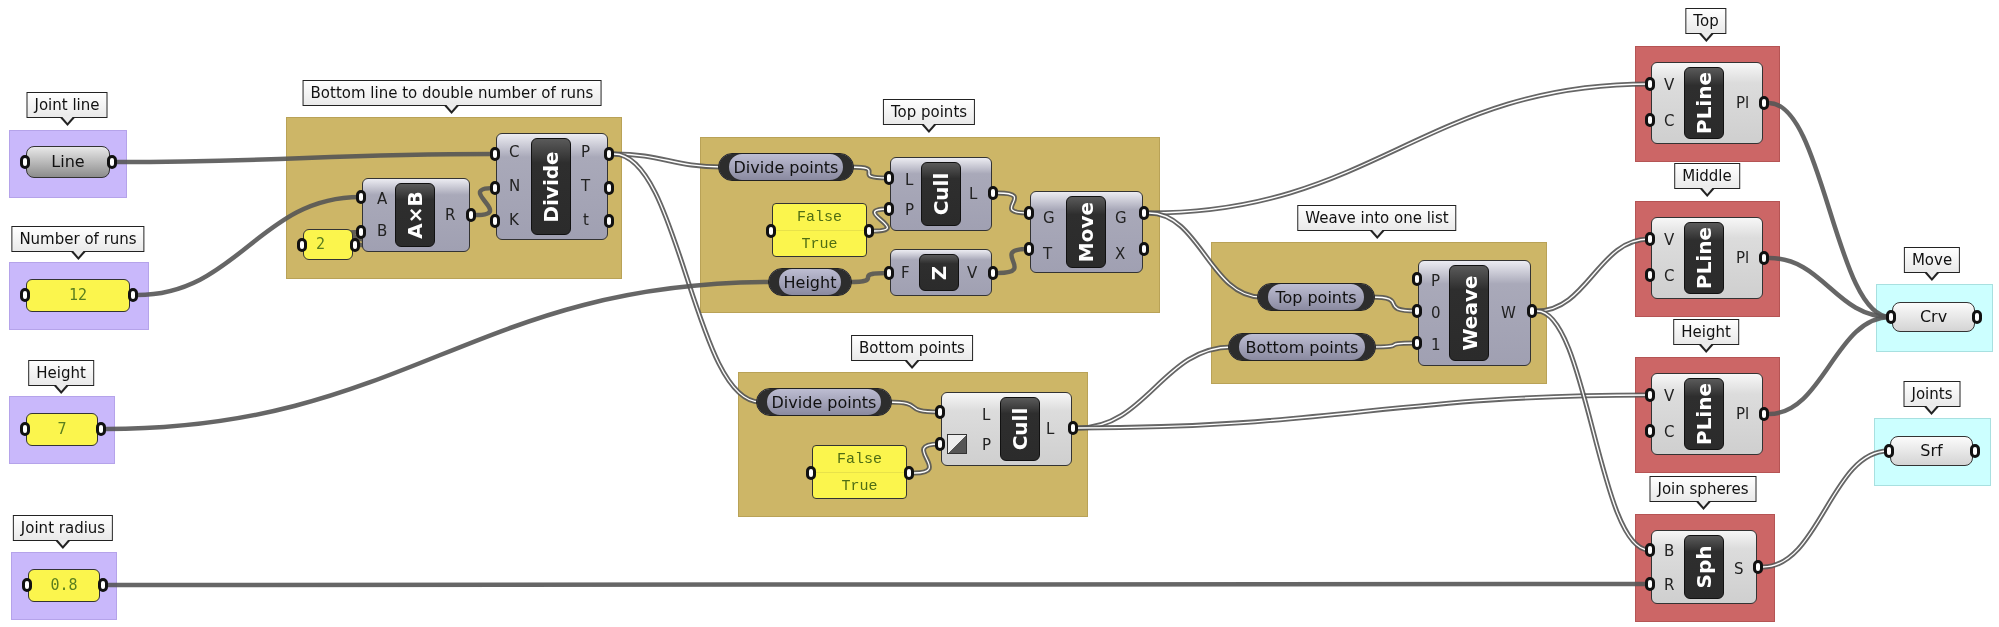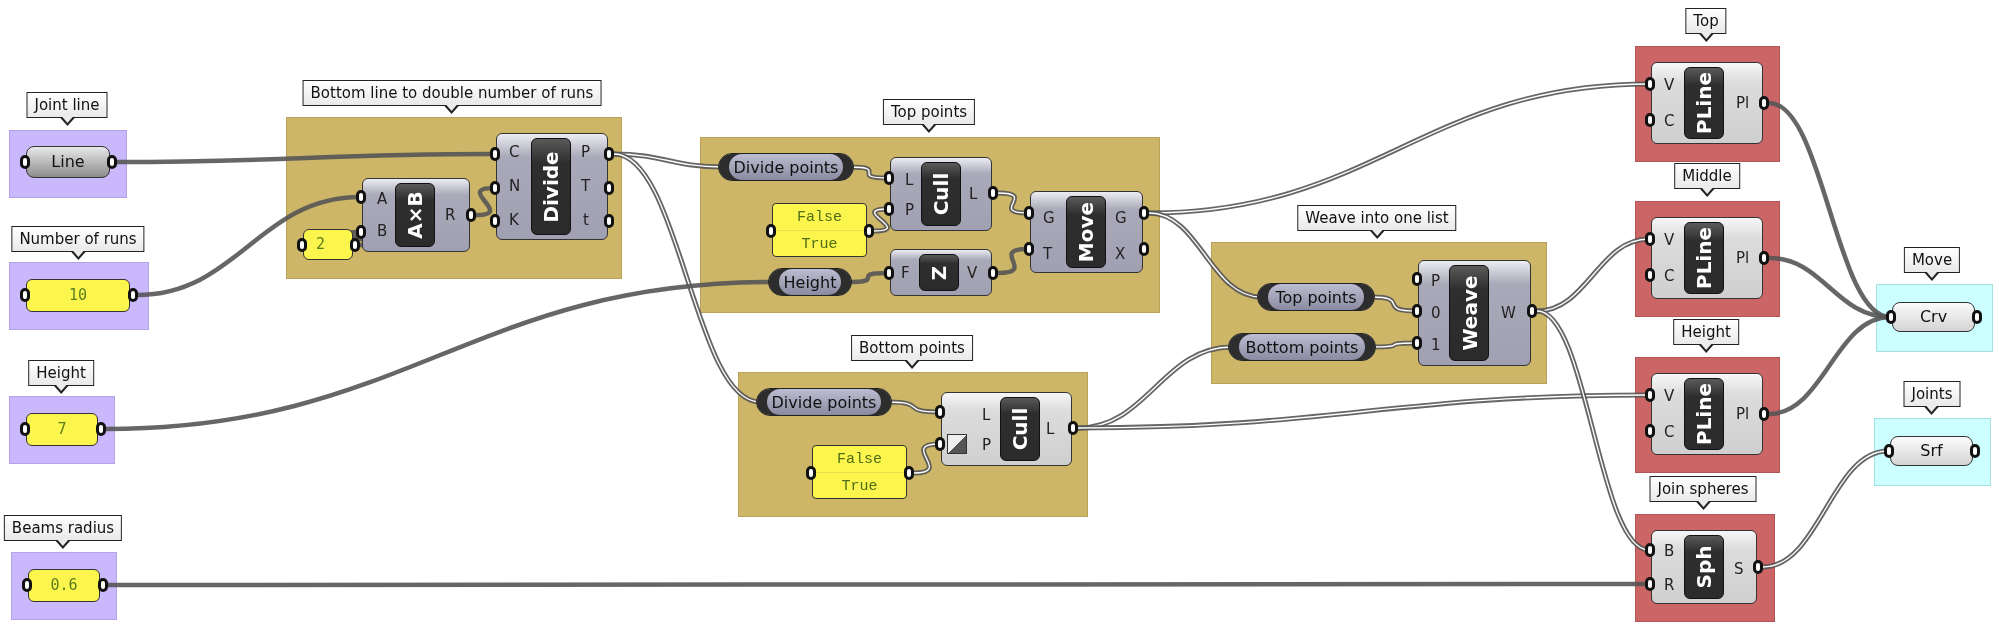--- a/index.html
+++ b/index.html
@@ -58,21 +58,21 @@
 <div class="group g-red" style="left:1635px;top:46px;width:143px;height:114px;"></div>
 <div class="group g-red" style="left:1635px;top:201px;width:143px;height:114px;"></div>
 <div class="group g-red" style="left:1635px;top:357px;width:143px;height:114px;"></div>
 <div class="group g-red" style="left:1635px;top:514px;width:138px;height:106px;"></div>
 <div class="group g-cyan" style="left:1876px;top:284px;width:115px;height:66px;"></div>
 <div class="group g-cyan" style="left:1874px;top:418px;width:115px;height:66px;"></div>
 
 <div class="callout" style="left:67px;top:92px;">Joint line</div>
 <div class="callout" style="left:78px;top:226px;">Number of runs</div>
 <div class="callout" style="left:61px;top:360px;">Height</div>
-<div class="callout" style="left:63px;top:515px;">Beams radius</div>
+<div class="callout" style="left:63px;top:515px;">Joint radius</div>
 <div class="callout" style="left:452px;top:80px;">Bottom line to double number of runs</div>
 <div class="callout" style="left:929px;top:99px;">Top points</div>
 <div class="callout" style="left:912px;top:335px;">Bottom points</div>
 <div class="callout" style="left:1377px;top:205px;text-align:right;">Weave into one list</div>
 <div class="callout" style="left:1706px;top:8px;">Top</div>
 <div class="callout" style="left:1707px;top:163px;">Middle</div>
 <div class="callout" style="left:1706px;top:319px;">Height</div>
 <div class="callout" style="left:1703px;top:476px;">Join spheres</div>
 <div class="callout" style="left:1932px;top:247px;">Move</div>
 <div class="callout" style="left:1932px;top:381px;">Joints</div>
@@ -177,33 +177,33 @@
     </g>
   </svg>
 
 <div class="node param" style="left:26px;top:146px;width:84px;height:32px;line-height:29px;">
   <span>Line</span>
 </div>
 <div class="grip" style="left:20px;top:155px;"></div>
 <div class="grip" style="left:107px;top:155px;"></div>
 
 <div class="node slider" style="left:26px;top:279px;width:104px;height:33px;line-height:30px;">
-  <span>10</span>
+  <span>12</span>
 </div>
 <div class="grip" style="left:20px;top:288px;"></div>
 <div class="grip" style="left:128px;top:288px;"></div>
 
 <div class="node slider" style="left:26px;top:413px;width:72px;height:33px;line-height:30px;">
   <span>7</span>
 </div>
 <div class="grip" style="left:20px;top:422px;"></div>
 <div class="grip" style="left:96px;top:422px;"></div>
 
 <div class="node slider" style="left:28px;top:569px;width:72px;height:33px;line-height:30px;">
-  <span>0.6</span>
+  <span>0.8</span>
 </div>
 <div class="grip" style="left:22px;top:578px;"></div>
 <div class="grip" style="left:98px;top:578px;"></div>
 
 <div class="node slider" style="left:303px;top:229px;width:50px;height:31px;line-height:28px;text-align:left;padding-left:12px;">
   <span>2</span>
 </div>
 <div class="grip" style="left:297px;top:238px;"></div>
 <div class="grip" style="left:350px;top:238px;"></div>
 

